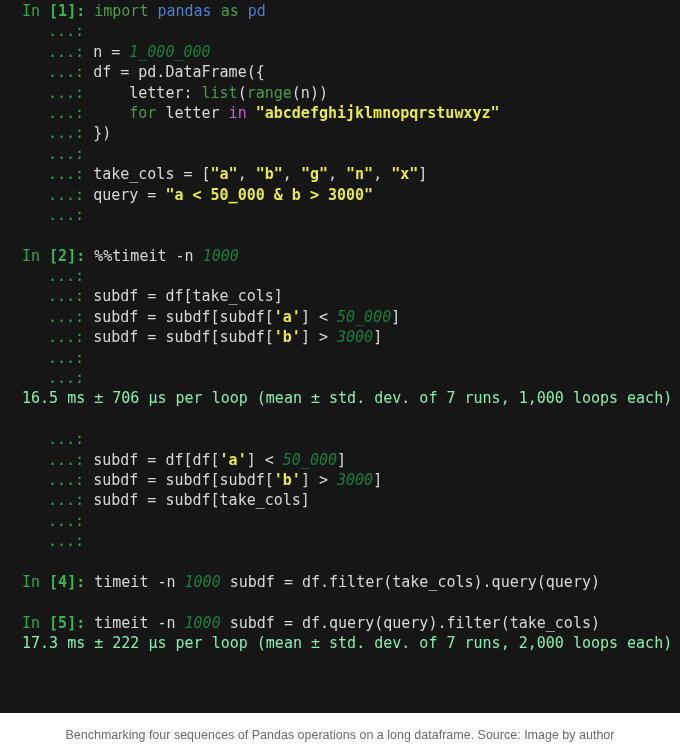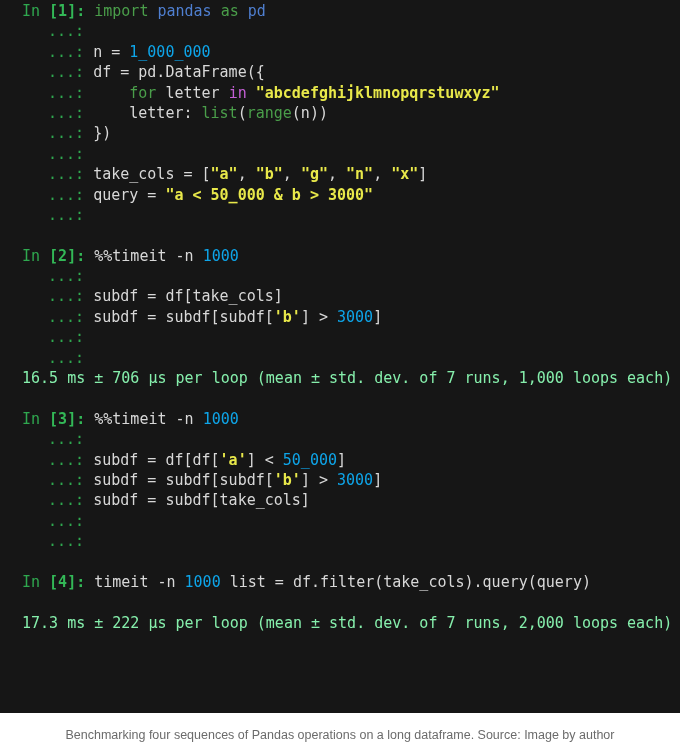--- a/index.html
+++ b/index.html
@@ -34,21 +34,21 @@
   }
   .line.first { padding-top: 1px; }
   .spacer { height: 20.4px; }
   .prompt-in   { color: #2fa84f; }
   .prompt-num  { color: #33b857; font-weight: bold; }
   .prompt-cont { color: #2fa84f; }
   .kw      { color: #4a9e4a; }
   .kw2     { color: #c45fd6; }
   .mod     { color: #4f7fd0; }
   .fn      { color: #4a9e4a; }
-  .num     { color: #0ea5e9; }
+  .num     { color: #15803d; font-style: italic; }
   .str     { color: #e8e84a; font-weight: bold; }
   .plain   { color: #d8d8d8; }
   .out     { color: #86efac; }
   #caption-bar {
     width: 680px;
     height: 43px;
     background: #ffffff;
     display: flex;
     align-items: center;
     justify-content: center;
@@ -68,75 +68,76 @@
 <div id="console">
 
   <div class="line first"><span class="prompt-in">In</span><span class="prompt-num"> [1]:</span><span class="kw"> import</span><span class="mod"> pandas</span><span class="kw"> as</span><span class="mod"> pd</span></div>
 
   <div class="line"><span style="padding-left:26px"></span><span class="prompt-cont">...:</span></div>
 
   <div class="line"><span style="padding-left:26px"></span><span class="prompt-cont">...:</span><span class="plain"> n = </span><span class="num">1_000_000</span></div>
 
   <div class="line"><span style="padding-left:26px"></span><span class="prompt-cont">...:</span><span class="plain"> df = pd.DataFrame({</span></div>
 
+  <div class="line"><span style="padding-left:26px"></span><span class="prompt-cont">...:</span><span class="plain">     letter: </span><span class="fn">list</span><span class="plain">(</span><span class="fn">range</span><span class="plain">(n))</span></div>
+
   <div class="line"><span style="padding-left:26px"></span><span class="prompt-cont">...:</span><span class="kw">     for</span><span class="plain"> letter </span><span class="kw2">in</span><span class="str"> "abcdefghijklmnopqrstuwxyz"</span></div>
-
-  <div class="line"><span style="padding-left:26px"></span><span class="prompt-cont">...:</span><span class="plain">     letter: </span><span class="fn">list</span><span class="plain">(</span><span class="fn">range</span><span class="plain">(n))</span></div>
 
   <div class="line"><span style="padding-left:26px"></span><span class="prompt-cont">...:</span><span class="plain"> })</span></div>
 
   <div class="line"><span style="padding-left:26px"></span><span class="prompt-cont">...:</span></div>
 
   <div class="line"><span style="padding-left:26px"></span><span class="prompt-cont">...:</span><span class="plain"> take_cols = [</span><span class="str">"a"</span><span class="plain">, </span><span class="str">"b"</span><span class="plain">, </span><span class="str">"g"</span><span class="plain">, </span><span class="str">"n"</span><span class="plain">, </span><span class="str">"x"</span><span class="plain">]</span></div>
 
   <div class="line"><span style="padding-left:26px"></span><span class="prompt-cont">...:</span><span class="plain"> query = </span><span class="str">"a &lt; 50_000 &amp; b &gt; 3000"</span></div>
 
   <div class="line"><span style="padding-left:26px"></span><span class="prompt-cont">...:</span></div>
 
   <div class="spacer"></div>
 
   <div class="line"><span class="prompt-in">In</span><span class="prompt-num"> [2]:</span><span class="plain"> %%timeit -n </span><span class="num">1000</span></div>
 
   <div class="line"><span style="padding-left:26px"></span><span class="prompt-cont">...:</span></div>
 
   <div class="line"><span style="padding-left:26px"></span><span class="prompt-cont">...:</span><span class="plain"> subdf = df[take_cols]</span></div>
 
+  <div class="line"><span style="padding-left:26px"></span><span class="prompt-cont">...:</span><span class="plain"> subdf = subdf[subdf[</span><span class="str">'a'</span><span class="plain">] &lt; </span><span class="num">50_000</span><span class="plain">]</span></div>
 
   <div class="line"><span style="padding-left:26px"></span><span class="prompt-cont">...:</span><span class="plain"> subdf = subdf[subdf[</span><span class="str">'b'</span><span class="plain">] &gt; </span><span class="num">3000</span><span class="plain">]</span></div>
 
   <div class="line"><span style="padding-left:26px"></span><span class="prompt-cont">...:</span></div>
 
   <div class="line"><span style="padding-left:26px"></span><span class="prompt-cont">...:</span></div>
 
   <div class="line"><span class="out">16.5 ms ± 706 µs per loop (mean ± std. dev. of 7 runs, 1,000 loops each)</span></div>
 
   <div class="spacer"></div>
 
-  <div class="line"><span class="prompt-in">In</span><span class="prompt-num"> [3]:</span><span class="plain"> %%timeit -n </span><span class="num">1000</span></div>
 
   <div class="line"><span style="padding-left:26px"></span><span class="prompt-cont">...:</span></div>
 
   <div class="line"><span style="padding-left:26px"></span><span class="prompt-cont">...:</span><span class="plain"> subdf = df[df[</span><span class="str">'a'</span><span class="plain">] &lt; </span><span class="num">50_000</span><span class="plain">]</span></div>
 
   <div class="line"><span style="padding-left:26px"></span><span class="prompt-cont">...:</span><span class="plain"> subdf = subdf[subdf[</span><span class="str">'b'</span><span class="plain">] &gt; </span><span class="num">3000</span><span class="plain">]</span></div>
 
   <div class="line"><span style="padding-left:26px"></span><span class="prompt-cont">...:</span><span class="plain"> subdf = subdf[take_cols]</span></div>
 
   <div class="line"><span style="padding-left:26px"></span><span class="prompt-cont">...:</span></div>
 
   <div class="line"><span style="padding-left:26px"></span><span class="prompt-cont">...:</span></div>
 
 
   <div class="spacer"></div>
 
-  <div class="line"><span class="prompt-in">In</span><span class="prompt-num"> [4]:</span><span class="plain"> timeit -n </span><span class="num">1000</span><span class="plain"> list = df.filter(take_cols).query(query)</span></div>
+  <div class="line"><span class="prompt-in">In</span><span class="prompt-num"> [4]:</span><span class="plain"> timeit -n </span><span class="num">1000</span><span class="plain"> subdf = df.filter(take_cols).query(query)</span></div>
 
 
   <div class="spacer"></div>
 
+  <div class="line"><span class="prompt-in">In</span><span class="prompt-num"> [5]:</span><span class="plain"> timeit -n </span><span class="num">1000</span><span class="plain"> subdf = df.query(query).filter(take_cols)</span></div>
 
   <div class="line"><span class="out">17.3 ms ± 222 µs per loop (mean ± std. dev. of 7 runs, 2,000 loops each)</span></div>
 
 </div>
 
 <div id="caption-bar">
   <div id="caption">Benchmarking four sequences of Pandas operations on a long dataframe. Source: Image by author</div>
 </div>
 
 </body></html>

